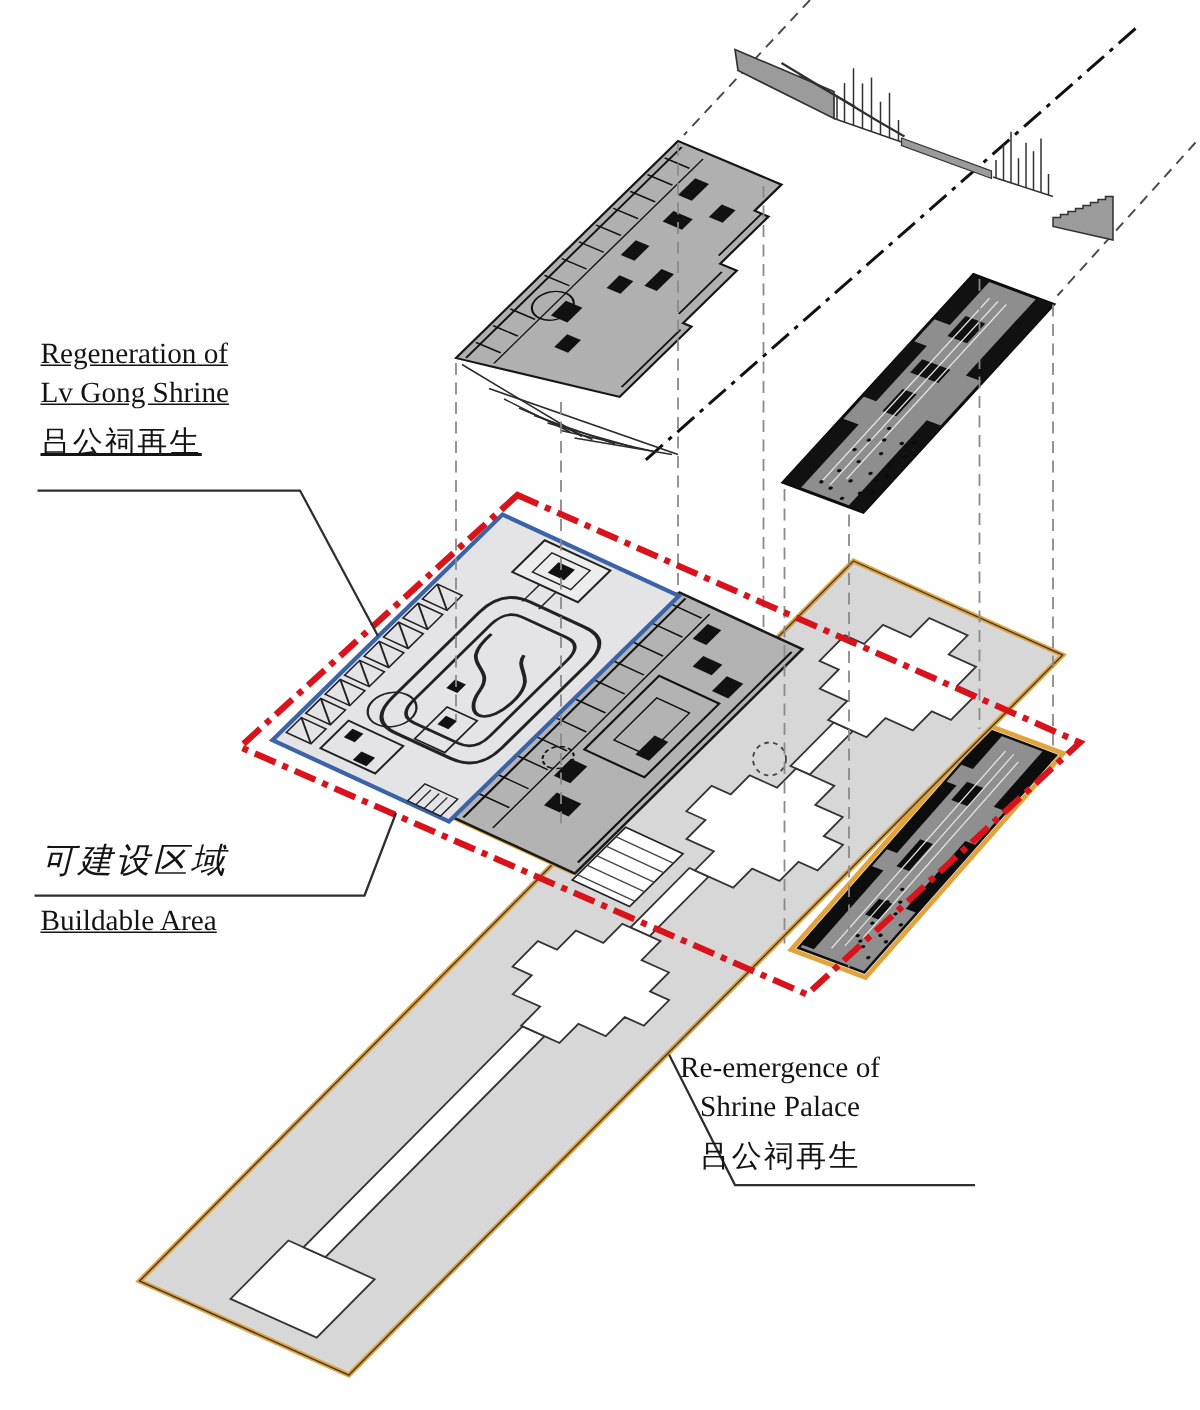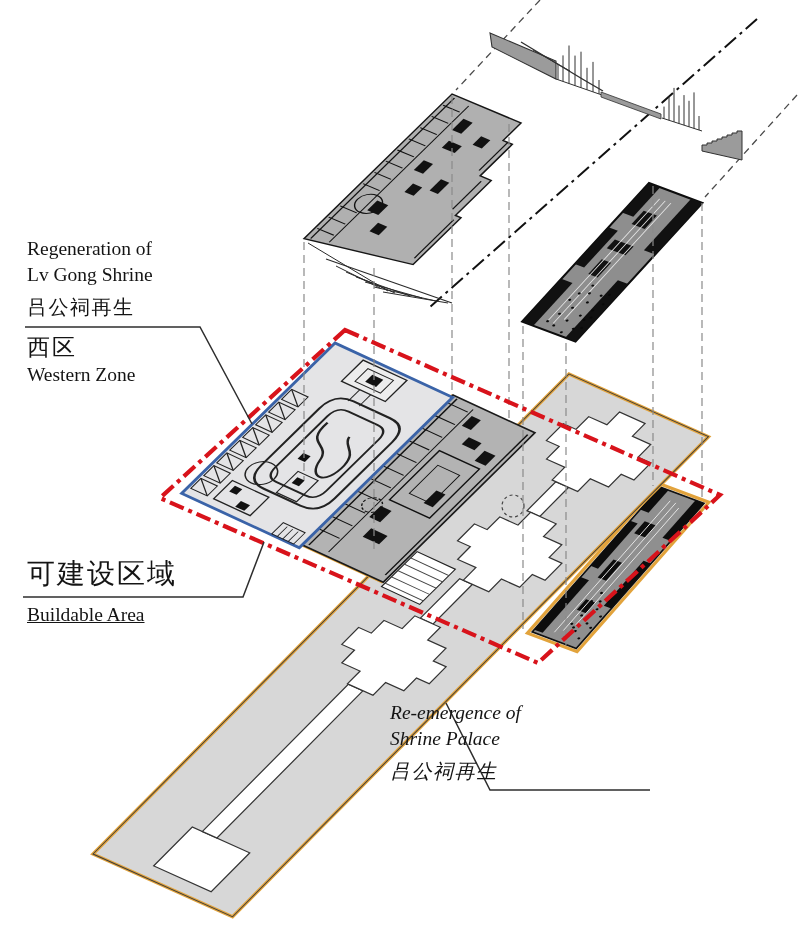--- a/index.html
+++ b/index.html
@@ -5,21 +5,21 @@
   html,body{margin:0;padding:0;}
   body{width:800px;height:940px;background:#ffffff;position:relative;overflow:hidden;
        font-family:"Liberation Serif","DejaVu Serif",serif;color:#141414;}
   .stage{position:absolute;left:0;top:0;width:800px;height:940px;}
   svg{position:absolute;left:0;top:0;}
   .label{position:absolute;z-index:5;}
   .en-title{font-size:19.5px;line-height:25.5px;}
   .zh-title{font-size:20px;letter-spacing:1.5px;margin-top:5px;line-height:30px;}
   .zone-zh{font-size:23px;letter-spacing:2px;line-height:28px;}
   .zone-en{font-size:19.5px;line-height:25px;}
-  .right{text-align:left;font-style:italic;}
+  .right{text-align:center;}
 </style>
 </head>
 <body>
 
 <div class="stage">
 
 <svg width="800" height="940" viewBox="0 0 800 940">
 
   <g stroke="#4a4a4a" stroke-width="1.3" stroke-dasharray="7 5">
     <line x1="540" y1="0" x2="456" y2="90"></line>
@@ -295,34 +295,30 @@
 
   <polygon points="345,330 720,495 538,663 160,498" fill="none" stroke="#D8131B" stroke-width="4.2" stroke-dasharray="15 5 4 5"></polygon>
 
   <g stroke="#2e2e2e" stroke-width="1.5" fill="none">
     <polyline points="25,327 200,327 252,424"></polyline>
     <polyline points="23,597 243,597 264,542"></polyline>
     <polyline points="446,703 490,790 650,790"></polyline>
   </g>
 </svg>
 
-<div class="label" style="left:27px;top:236px;">
+<div class="label" style="left:27px;top:224px;text-decoration:underline;">
   <div class="en-title">
     <span>Regeneration of</span><br>
     <span>Lv Gong Shrine</span>
   </div>
   <div class="zh-title">吕公祠再生</div>
 </div>
-<div class="label" style="left:27px;top:334px;">
-  <div class="zone-zh">西区</div>
-  <div class="zone-en">Western Zone</div>
-</div>
 
 <div class="label" style="left:27px;top:560px;">
-  <div class="zone-zh" style="font-size:28px;">可建设区域</div>
+  <div class="zone-zh" style="font-size:23px;font-style:italic;">可建设区域</div>
 </div>
 <div class="label" style="left:27px;top:602px;text-decoration:underline;">
   <div class="zone-en">Buildable Area</div>
 </div>
 
 <div class="label right" style="left:390px;top:700px;width:260px;">
   <div class="en-title">
     <span>Re-emergence of</span><br>
     <span>Shrine Palace</span>
   </div>

